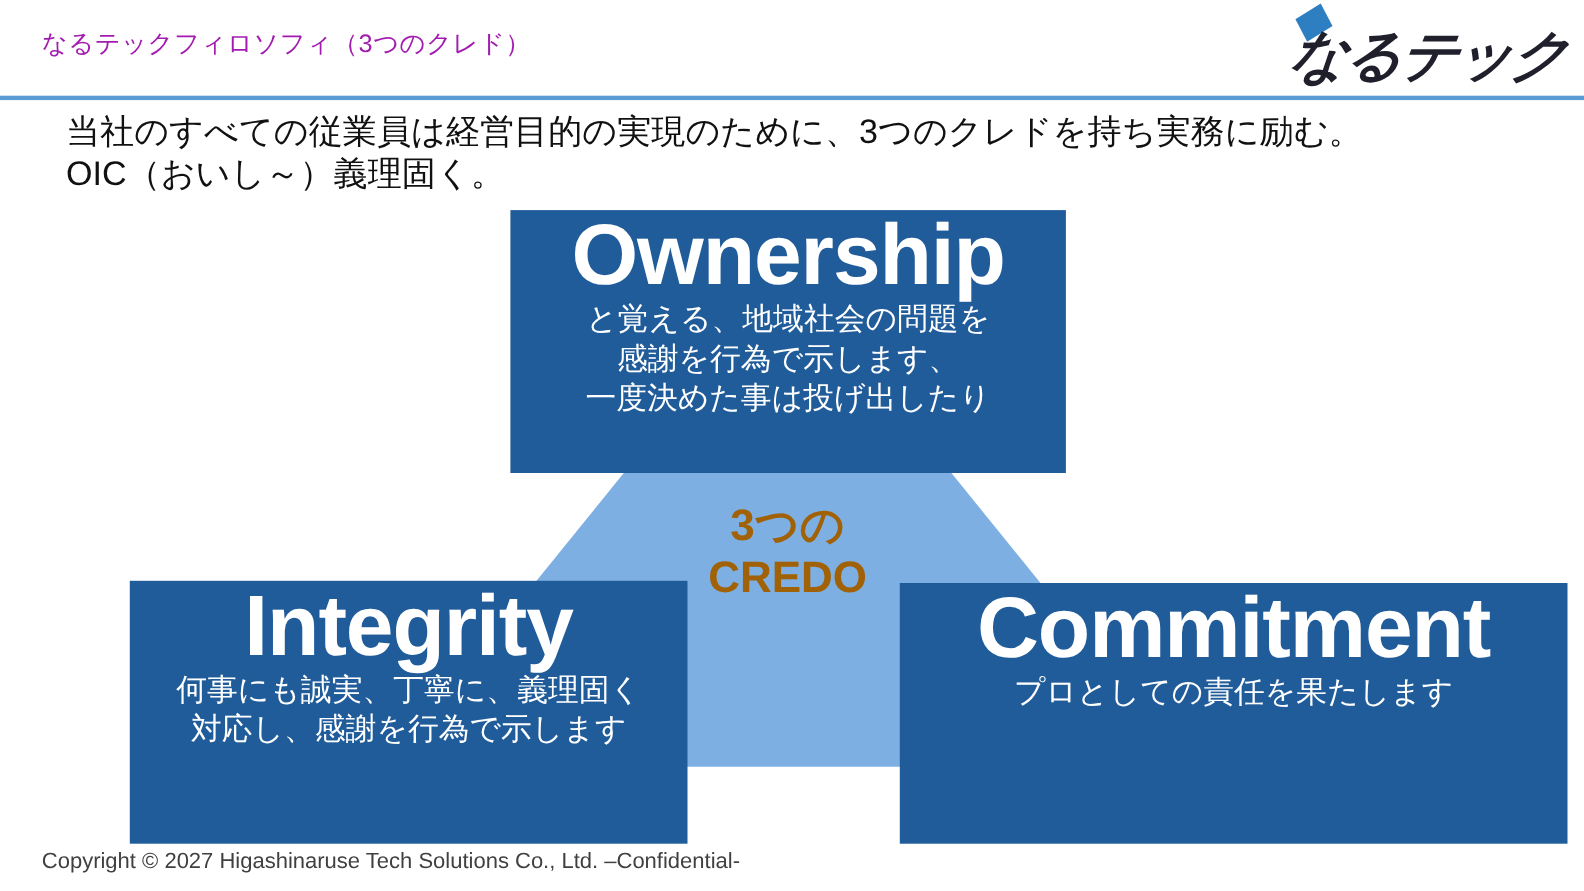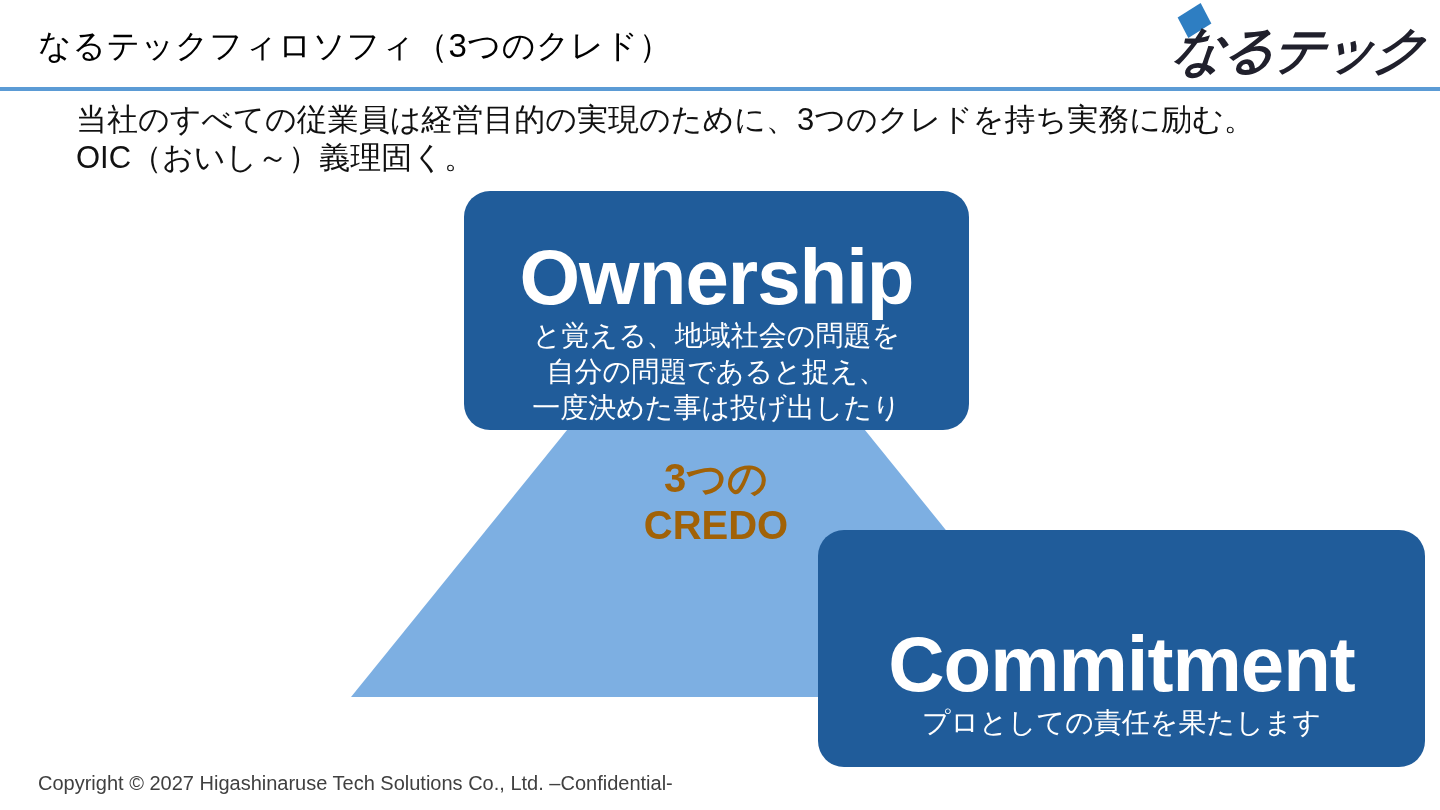--- a/index.html
+++ b/index.html
@@ -14,23 +14,23 @@
     background: #ffffff;
     overflow: hidden;
     font-family: "Liberation Sans", "DejaVu Sans", sans-serif;
   }
 
   
   .page-title {
     position: absolute;
     left: 38px;
     top: 24px;
-    font-size: 33px;
+    font-size: 23px;
     font-weight: 500;
-    color: #000000;
+    color: #a21caf;
     letter-spacing: 0.5px;
     white-space: nowrap;
   }
   .title-rule {
     position: absolute;
     left: 0;
     top: 87px;
     width: 1440px;
     height: 4px;
     background: #5b9bd5;
@@ -67,21 +67,20 @@
 
   
   .intro {
     position: absolute;
     left: 60px;
     top: 101px;
     font-size: 31px;
     line-height: 38px;
     color: #111111;
     white-space: nowrap;
-    margin-left: 16px;
   }
 
   
   .credo-triangle {
     position: absolute;
     left: 0;
     top: 0;
     width: 1440px;
     height: 810px;
     z-index: 1;
@@ -104,23 +103,22 @@
 
   
   .credo-box {
     position: absolute;
     z-index: 3;
     background: #205c9a;
     color: #ffffff;
     display: flex;
     flex-direction: column;
     align-items: center;
-    justify-content: flex-end;
+    justify-content: flex-start;
     text-align: center;
-    border-radius: 26px;
   }
   .credo-box .credo-title {
     font-size: 78px;
     font-weight: 700;
     line-height: 1.04;
     letter-spacing: -1px;
     white-space: nowrap;
   }
   .credo-box .credo-desc {
     font-size: 28px;
@@ -186,25 +184,32 @@
 
   <div class="center-label">
     <div>3つの</div>
     <div>CREDO</div>
   </div>
 
   <div class="credo-box box-ownership">
     <div class="credo-title">Ownership</div>
     <div class="credo-desc">
       <div>と覚える、地域社会の問題を</div>
-      <div>自分の問題であると捉え、</div>
+      <div>感謝を行為で示します、</div>
       <div>一度決めた事は投げ出したり</div>
     </div>
   </div>
 
+  <div class="credo-box box-integrity">
+    <div class="credo-title">Integrity</div>
+    <div class="credo-desc">
+      <div>何事にも誠実、丁寧に、義理固く</div>
+      <div>対応し、感謝を行為で示します</div>
+    </div>
+  </div>
 
   <div class="credo-box box-commitment">
     <div class="credo-title">Commitment</div>
     <div class="credo-desc">
       <div>プロとしての責任を果たします</div>
     </div>
   </div>
 
   <div class="footer">Copyright © 2027 Higashinaruse Tech Solutions Co., Ltd. –Confidential-</div>
 

